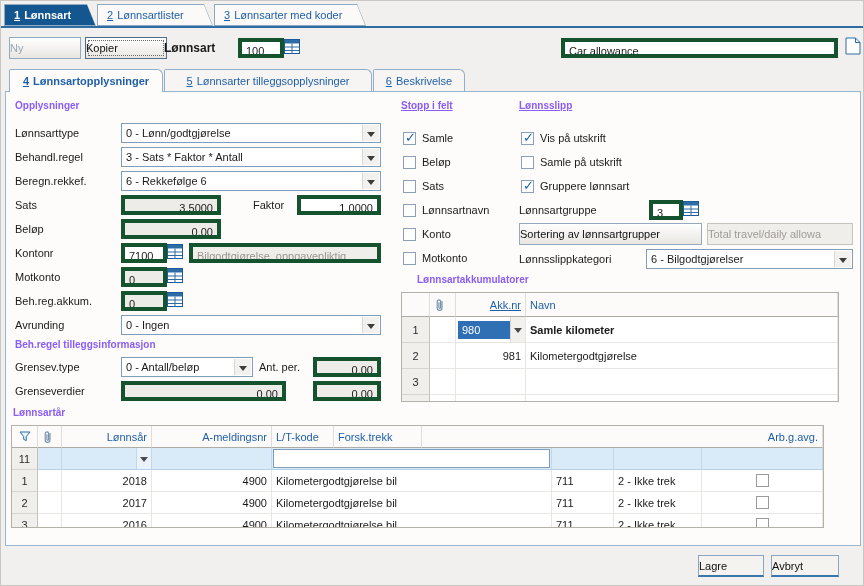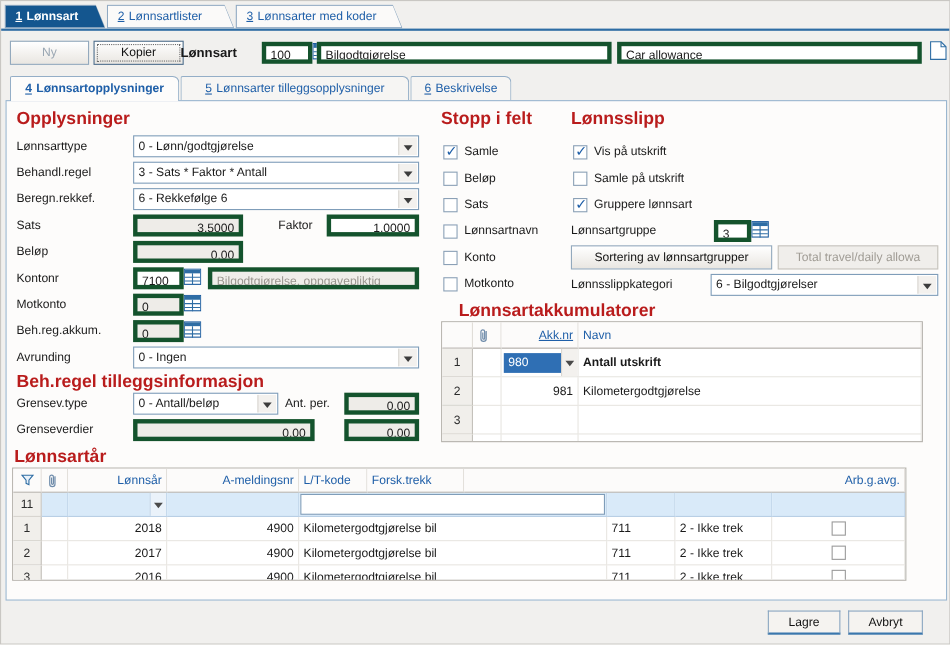--- a/index.html
+++ b/index.html
@@ -17,34 +17,34 @@
   .topline{position:absolute;left:0;top:25px;width:864px;height:2px;background:#2e6da4}
 
   
   .stab{position:absolute;top:68px;height:22px;background:#f6f5f3;border:1px solid #94aec7;border-bottom:none;border-top-left-radius:2px;border-top-right-radius:6px;color:#1f5fa8;display:flex;align-items:center;justify-content:center;white-space:nowrap;z-index:1}
   .stab.active{background:#fdfcfb;font-weight:bold;height:23px;z-index:3}
   .stab span+span{margin-left:4px}
 
   
   .panel{position:absolute;left:4px;top:90px;width:856px;height:455px;background:#fdfcfb;border:1px solid #9ab6cf;z-index:2}
 
-  .h1{position:absolute;font-size:16px;font-weight:bold;color:#b91c1c;white-space:nowrap;z-index:4}
-  .h1.ul{}
+  .h1{position:absolute;font-size:10px;font-weight:bold;color:#8b5cf6;white-space:nowrap;z-index:4}
+  .h1.ul{text-decoration:underline}
   .lbl{position:absolute;height:20px;line-height:20px;white-space:nowrap;z-index:4}
 
   .input{position:absolute;height:20px;line-height:18px;border:4px solid #14532d;background:#fff;padding:0 4px;overflow:hidden;white-space:nowrap;z-index:4}
   .input.ro{background:#eeece8}
   .input.right{text-align:right}
   .input.dim{background:#f0eeea;color:#9a968f}
 
   .sel{position:absolute;height:20px;line-height:18px;border:1px solid #7f9db9;background:#fff;padding:0 20px 0 4px;overflow:hidden;white-space:nowrap;z-index:4}
   .sel::before{content:"";position:absolute;right:1px;top:1px;bottom:1px;width:16px;background:#f3f1ee;border-left:1px solid #d9d6d1}
   .sel::after{content:"";position:absolute;right:5px;top:8px;width:0;height:0;border:4px solid transparent;border-top:5px solid #3c3c3c}
 
-  .btn{position:absolute;height:22px;line-height:20px;text-align:center;background:linear-gradient(#ffffff,#e9e6e1);border:1px solid #93a9bd;color:#111;overflow:hidden;white-space:nowrap;z-index:4;cursor:default}
+  .btn{position:absolute;height:22px;line-height:20px;background:linear-gradient(#ffffff,#e9e6e1);border:1px solid #93a9bd;color:#111;overflow:hidden;white-space:nowrap;z-index:4;cursor:default}
   .btn.disabled{color:#9aa7b3}
   .btn.gray{background:#f0eeeb;border-color:#c6c3bd;color:#a09c95}
   .btn.focused{border-color:#4f6e8c;outline:1px dotted #6a6a6a;outline-offset:-4px}
   .btn.accent{background:#f5f3f0;border:1px solid #8aa5c0;border-bottom:2px solid #3a77ad}
 
   .cbrow{position:absolute;display:flex;align-items:center;gap:6px;height:16px;z-index:4}
   .cb{width:13px;height:13px;border:1px solid #8ba0b6;background:#fff;position:relative;flex:none}
   .cb.checked::before{content:"\2713";position:absolute;left:1px;top:-3px;font-size:13px;font-weight:bold;color:#1f5fa8}
   .cb.gridcb{border-color:#9b9b9b}
 
@@ -112,21 +112,20 @@
   <div class="input" style="left:237px;top:37px;width:46px">100</div>
   <div class="lk" style="left:283px;top:38px">
     <svg width="16" height="16" viewBox="0 0 16 16">
         <rect x="0.5" y="0.5" width="15" height="14" fill="#fff" stroke="#1a5a9e"></rect>
         <rect x="1" y="1" width="14" height="3.5" fill="#2e6da4"></rect>
         <line x1="1" y1="8" x2="15" y2="8" stroke="#2e6da4"></line>
         <line x1="1" y1="11.5" x2="15" y2="11.5" stroke="#2e6da4"></line>
         <line x1="8" y1="4.5" x2="8" y2="15" stroke="#2e6da4"></line>
       </svg>
   </div>
-  <div class="input" style="left:287px;top:37px;width:268px">Bilgodtgjørelse</div>
   <div class="input" style="left:560px;top:37px;width:277px">Car allowance</div>
   <div class="lk" style="left:844px;top:36px">
     <svg width="16" height="18" viewBox="0 0 16 18">
         <path d="M1 1 H10.5 L15 5.5 V17 H1 Z" fill="#fff" stroke="#2e6da4"></path>
         <path d="M10.5 1 V5.5 H15" fill="none" stroke="#2e6da4"></path>
       </svg>
   </div>
 
   <div class="stab active" style="left:8px;width:154px">
     <span class="u">4</span>
@@ -292,21 +291,21 @@
     </div>
     <div class="grow" style="height:26px">
       <div class="rh ak-c0">1</div>
       <div class="dc ak-c1"></div>
       <div class="dc ak-c2" style="padding:0">
         <span class="combosel">980</span>
         <span class="combobtn">
             <span class="tri-down" style="margin-top:5px"></span>
           </span>
       </div>
-      <div class="dc ak-c3 bold">Antall utskrift</div>
+      <div class="dc ak-c3 bold">Samle kilometer</div>
     </div>
     <div class="grow" style="height:26px">
       <div class="rh ak-c0">2</div>
       <div class="dc ak-c1"></div>
       <div class="dc ak-c2 ra">981</div>
       <div class="dc ak-c3">Kilometergodtgjørelse</div>
     </div>
     <div class="grow" style="height:26px">
       <div class="rh ak-c0">3</div>
       <div class="dc ak-c1"></div>

